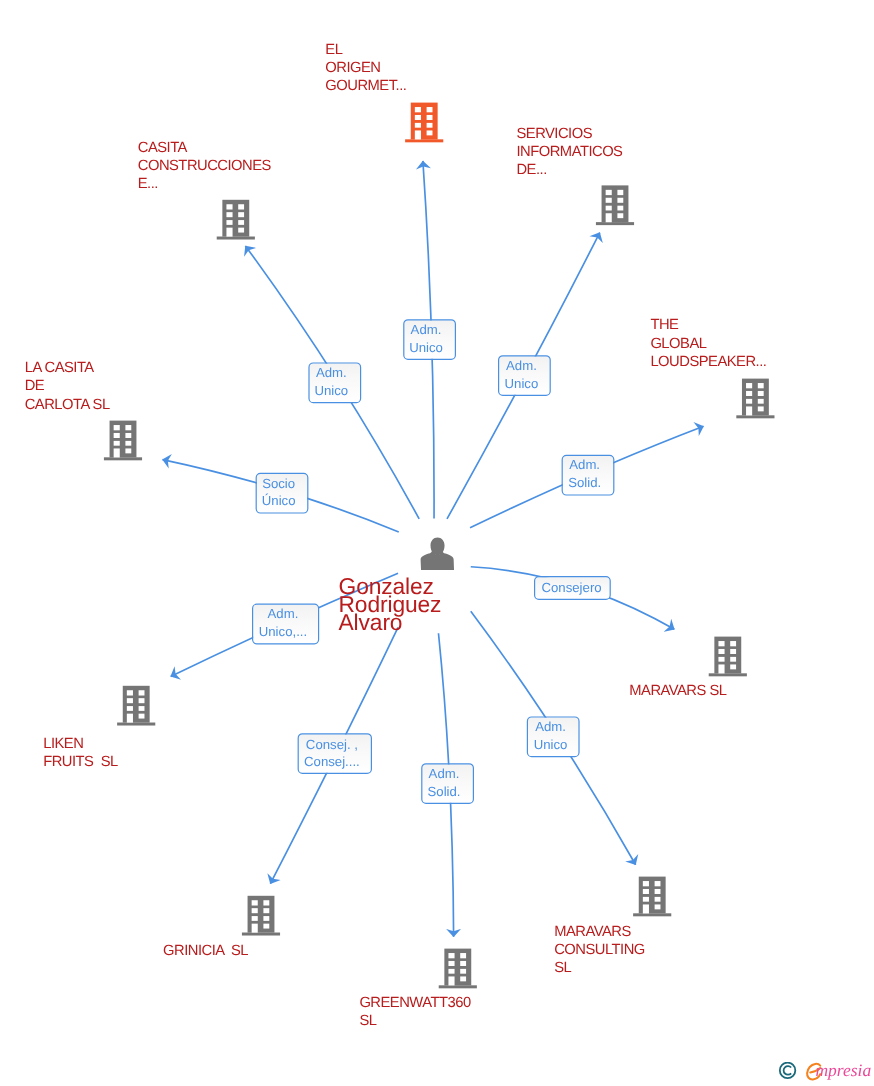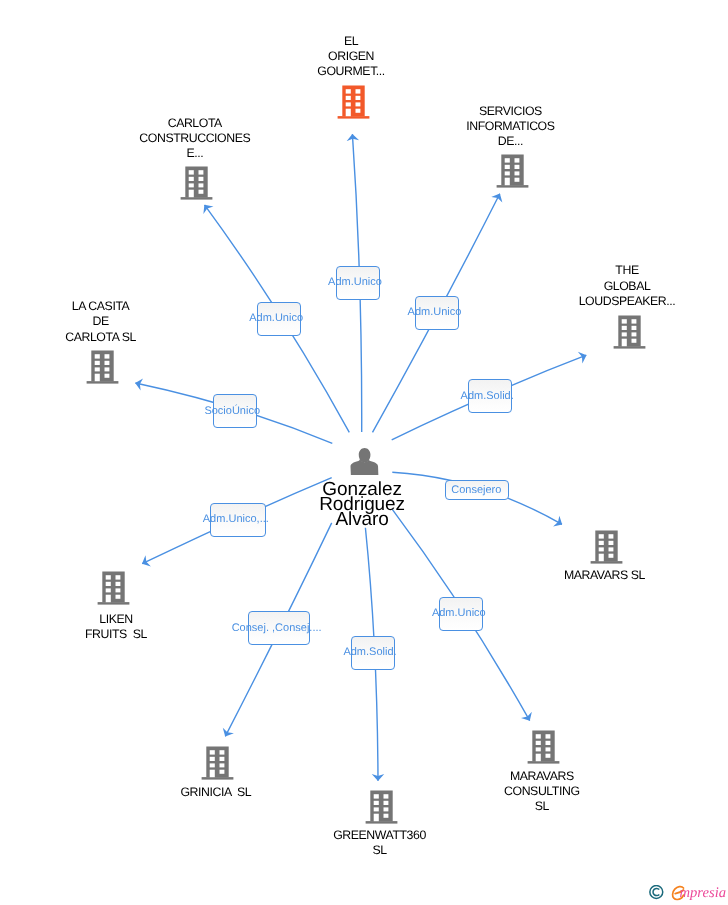--- a/index.html
+++ b/index.html
@@ -4,26 +4,26 @@
 <title>Empresia relationship graph</title>
 <style>
   html,body{margin:0;padding:0;background:#fff;}
   body{width:728px;height:905px;overflow:hidden;position:relative;
        font-family:"Liberation Sans",sans-serif;
        -webkit-font-smoothing:antialiased;text-rendering:geometricPrecision;}
   #stage{position:absolute;left:0;top:0;width:728px;height:905px;}
   svg#edges{position:absolute;left:0;top:0;width:728px;height:905px;}
   .bico{position:absolute;display:block;}
   .pico{position:absolute;display:block;}
-  .nlabel{position:absolute;text-align:center;color:#000000;font-size:12.3px;line-height:15.2px;letter-spacing:-0.42px;}
+  .nlabel{position:absolute;text-align:left;color:#b91c1c;font-size:12.3px;line-height:15.2px;letter-spacing:-0.42px;}
   .nlabel.center{font-size:19px;letter-spacing:-0.1px;}
   .nlabel span{display:block;white-space:pre;}
   .rlabel{position:absolute;box-sizing:border-box;border:1.4px solid #4a90e2;border-radius:4px;
           background:linear-gradient(180deg,#f2f2f2 0%,#f9f9f9 45%,#ffffff 100%);color:#4a90e2;font-size:11px;line-height:14.8px;text-align:center;
-          display:flex;flex-direction:row;align-items:center;justify-content:center;padding-right:5.2px;}
+          display:flex;flex-direction:column;align-items:center;justify-content:center;padding-right:5.2px;}
   .rlabel.one-line{padding-right:1.2px;}
   .rlabel span{display:block;white-space:pre;}
   #footer{position:absolute;left:649px;top:884px;height:18px;}
   #copyright-mark{position:absolute;left:0;top:1px;}
   #brand-e-mark{position:absolute;left:21px;top:0px;}
   #brand-rest{position:absolute;left:30.5px;top:1.5px;color:#ec4899;font-size:14.6px;font-style:italic;
               font-family:Liberation Serif, serif;line-height:1;white-space:nowrap;}
 
 </style>
 </head>
@@ -94,21 +94,21 @@
           <rect x="19.5" y="5.2" width="4.9" height="4.4"></rect>
           <rect x="9.7" y="11.8" width="5.1" height="4.2"></rect>
           <rect x="19.5" y="11.8" width="4.9" height="4.2"></rect>
           <rect x="9.7" y="18.4" width="5.1" height="4.0"></rect>
           <rect x="19.5" y="18.4" width="4.9" height="4.0"></rect>
           <rect x="9.7" y="24.7" width="5.1" height="7.5"></rect>
           <rect x="19.5" y="24.7" width="4.9" height="4.1"></rect>
         </g>
       </svg>
   <div class="nlabel" style="left:114.8px;top:116.0px;width:160px">
-    <span>CARLOTA</span>
+    <span>CASITA</span>
     <span>CONSTRUCCIONES</span>
     <span>E...</span>
   </div>
 </div>
 <div>
   <svg class="bico" style="left:494.6px;top:153.4px" width="34" height="36" viewBox="0 0 34 36">
         <g fill="#757575">
           <rect x="1.6" y="32.1" width="31.8" height="2.5"></rect>
           <rect x="6.3" y="1.5" width="22.4" height="30.7"></rect>
         </g>

